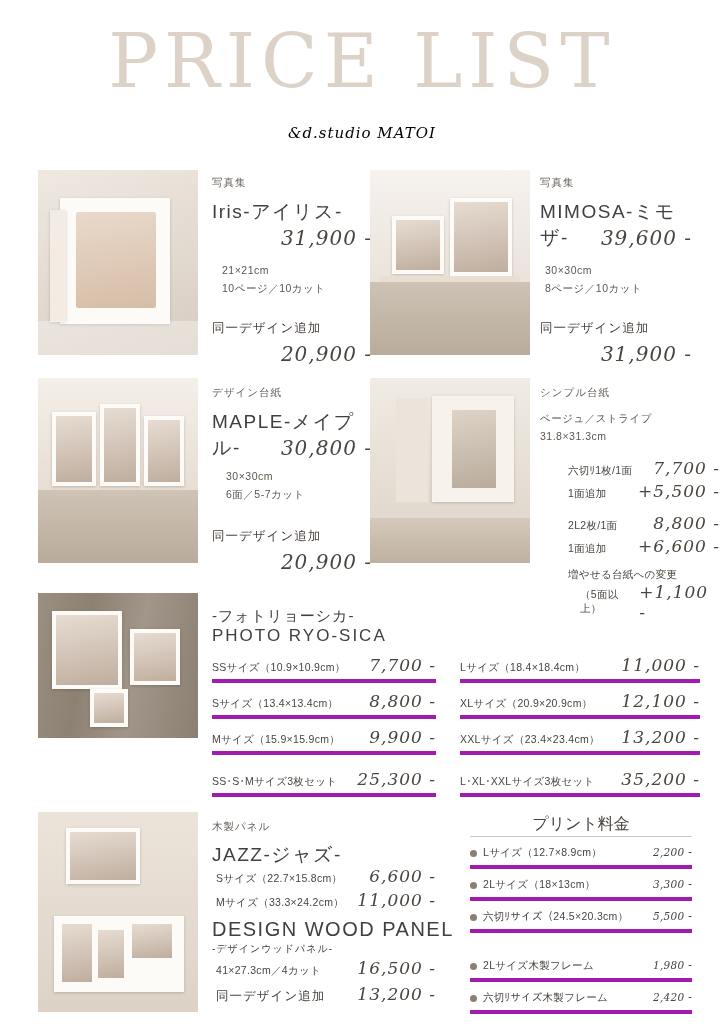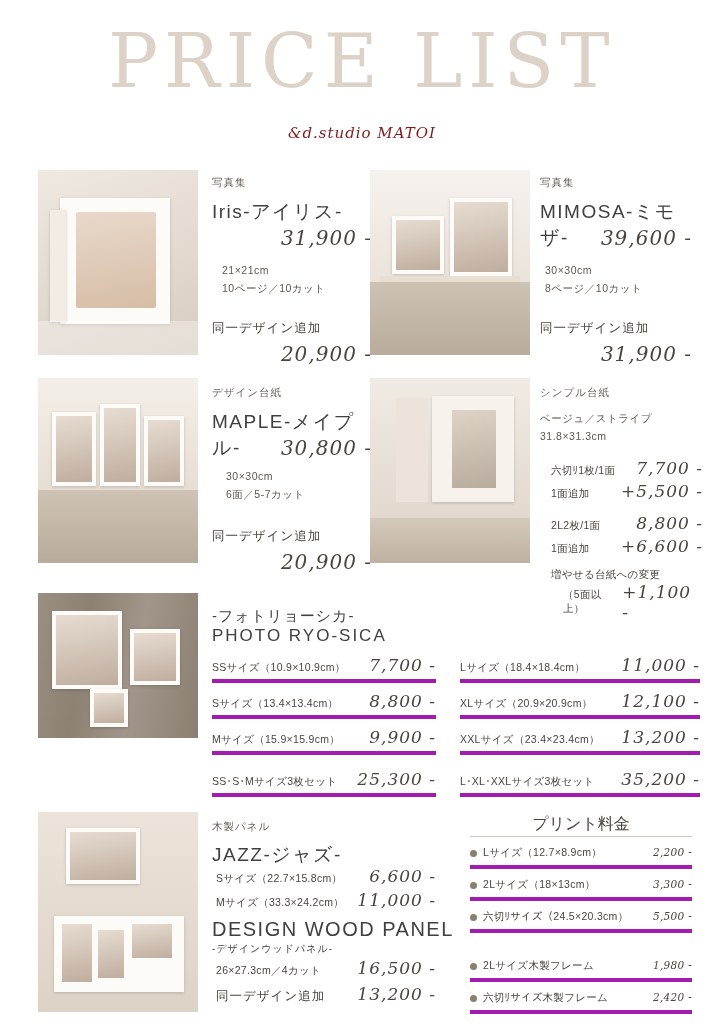--- a/index.html
+++ b/index.html
@@ -24,21 +24,21 @@
     font-weight:400;
     line-height:1;
   }
   .subtitle{
     position:absolute;left:0;right:0;top:124px;
     text-align:center;
     font-family:"DejaVu Serif", serif;
     font-style:italic;
     font-size:15px;
     letter-spacing:1px;
-    color:#7f1d1d;
+    color:#000000;
   }
 
   
   .photo{position:absolute;background:#cfc6bd;overflow:hidden;}
   .cat{font-size:10.5px;letter-spacing:1px;color:#6a635c;}
   .prodname{
     font-family:Liberation Sans, sans-serif;
     font-size:19px;letter-spacing:1.5px;color:#404040;
   }
   .price{
@@ -145,21 +145,21 @@
   </div>
 
   <div style="position:absolute;left:540px;top:386px;width:152px;">
     <div class="cat">シンプル台紙</div>
     <div class="spec" style="margin-top:10px;">
       <div>ベージュ／ストライプ</div>
       <div>31.8×31.3cm</div>
     </div>
   </div>
 
-  <div style="position:absolute;left:551px;top:458px;width:152px;">
+  <div style="position:absolute;left:568px;top:458px;width:152px;">
     <div class="row" style="justify-content:space-between;margin-bottom:3px;">
       <span class="rowlabel">六切ﾘ1枚/1面</span>
       <span class="price sm">7,700 -</span>
     </div>
     <div class="row" style="justify-content:space-between;margin-bottom:12px;">
       <span class="rowlabel">1面追加</span>
       <span class="price sm">+5,500 -</span>
     </div>
     <div class="row" style="justify-content:space-between;margin-bottom:3px;">
       <span class="rowlabel">2L2枚/1面</span>
@@ -254,21 +254,21 @@
     </div>
   </div>
 
   <div style="position:absolute;left:212px;top:918px;">
     <div class="prodname" style="font-size:20px;letter-spacing:1.5px;">DESIGN WOOD PANEL</div>
     <div class="prodname" style="font-size:10px;letter-spacing:1px;margin-top:1px;">-デザインウッドパネル-</div>
   </div>
 
   <div style="position:absolute;left:216px;top:958px;width:220px;">
     <div class="row" style="justify-content:space-between;margin-bottom:6px;">
-      <span class="rowlabel">26×27.3cm／4カット</span>
+      <span class="rowlabel">41×27.3cm／4カット</span>
       <span class="price sm">16,500 -</span>
     </div>
     <div class="row" style="justify-content:space-between;">
       <span class="addlabel">同一デザイン追加</span>
       <span class="price sm">13,200 -</span>
     </div>
   </div>
 
   <div style="position:absolute;left:470px;top:814px;width:222px;text-align:center;">プリント料金</div>
   <div style="position:absolute;left:470px;top:836px;width:222px;border-bottom:1px solid #cfc6bd;"></div>

